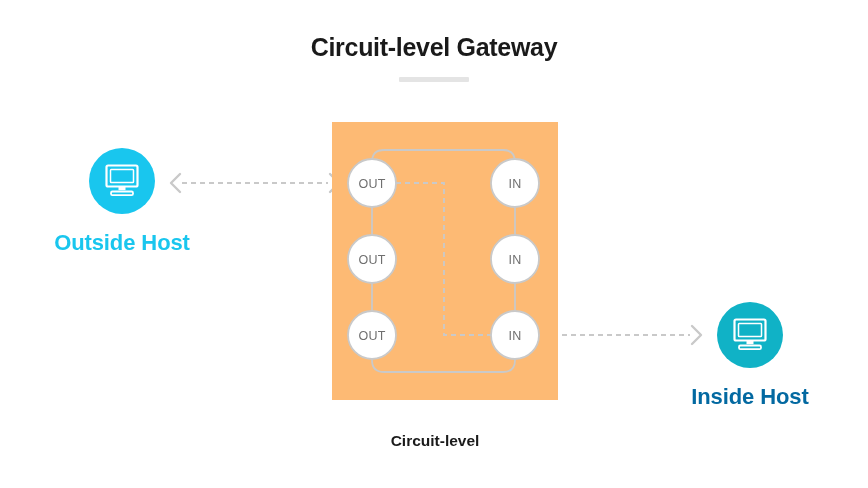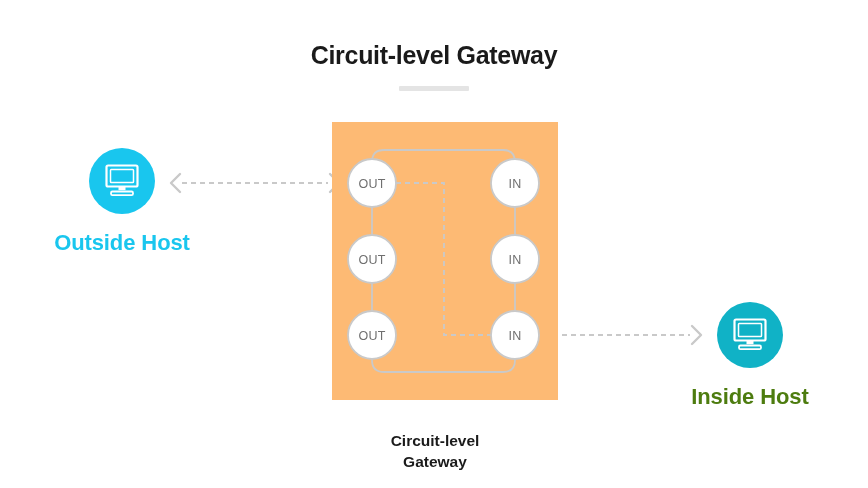--- a/index.html
+++ b/index.html
@@ -23,21 +23,21 @@
     left: 0;
     width: 868px;
     text-align: center;
   }
   #page-title {
     font-size: 25px;
     font-weight: bold;
     color: #1a1a1a;
     letter-spacing: -0.3px;
     line-height: 30px;
-    margin: 16px;
+    margin: 8px;
   }
   #title-divider {
     width: 70px;
     height: 5px;
     background: #e4e4e4;
     margin: 15px auto 0 auto;
     border-radius: 1px;
   }
 
   
@@ -59,21 +59,21 @@
     font-size: 22px;
     font-weight: bold;
     letter-spacing: -0.1px;
     white-space: nowrap;
   }
   #outside-host { left: 22px; top: 148px; width: 200px; }
   #inside-host  { left: 650px; top: 302px; width: 200px; }
   #outside-host .host-circle { background: #19c6ee; }
   #inside-host  .host-circle { background: #10b2c6; }
   #outside-host .host-label  { color: #19c6ee; }
-  #inside-host  .host-label  { color: #4d7c0f; }
+  #inside-host  .host-label  { color: #0369a1; }
 
   
   #gateway-panel {
     position: absolute;
     left: 332px;
     top: 122px;
     width: 226px;
     height: 278px;
     background: #fdba74;
   }
@@ -195,14 +195,13 @@
 
     <g>
       <circle cx="183" cy="213" r="24" fill="#ffffff" stroke="#c9c9c9" stroke-width="1.8"></circle>
       <text class="node-label" x="183" y="213.5">IN</text>
     </g>
   </svg>
 </div>
 
 <div id="gateway-caption">
   <div>Circuit-level</div>
-  <div>Gateway</div>
 </div>
 
 </body></html>

